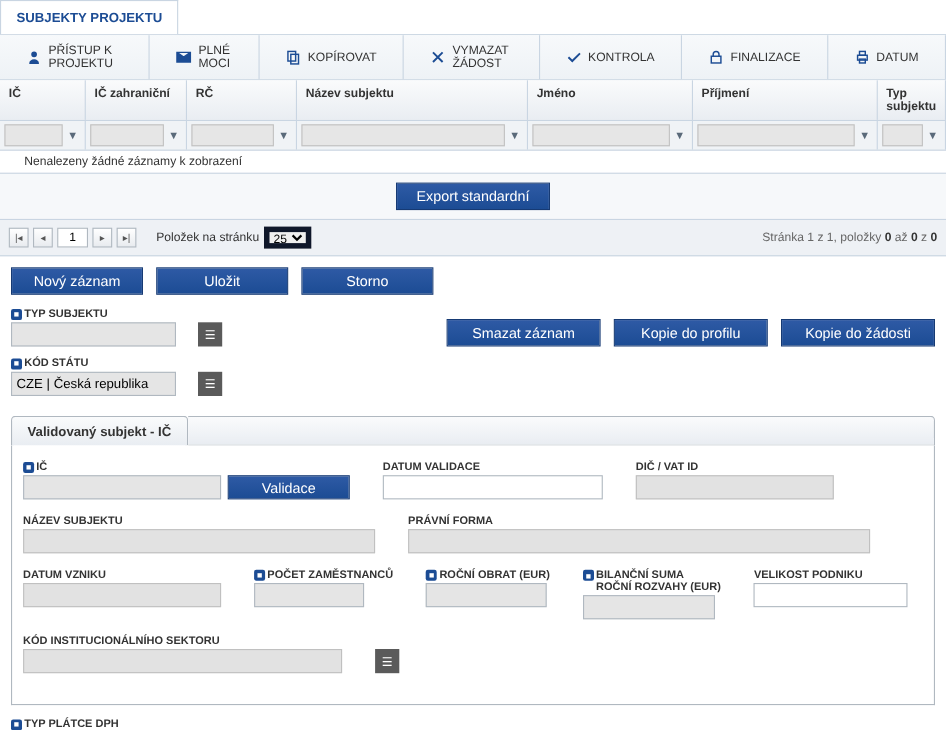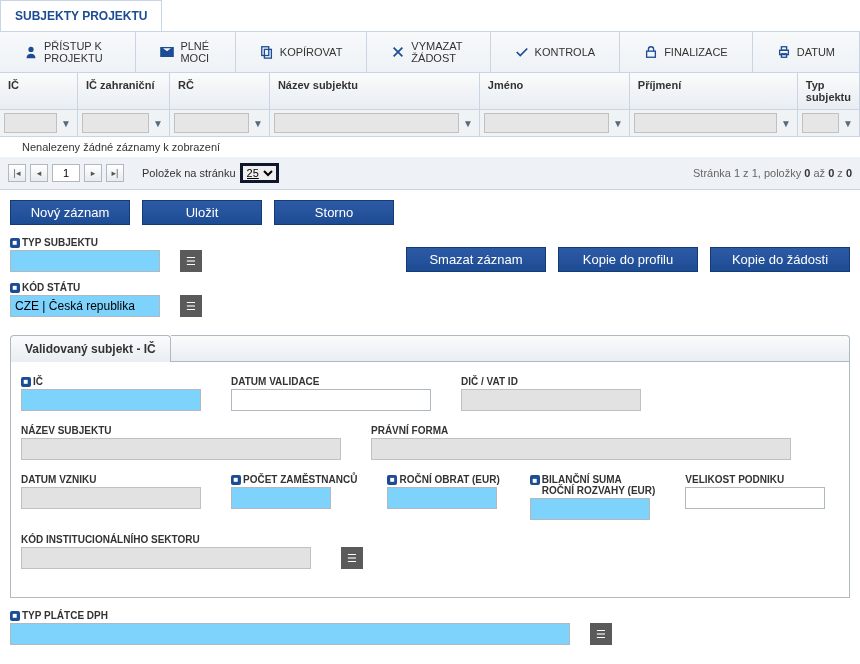--- a/index.html
+++ b/index.html
@@ -26,34 +26,34 @@
   .empty-msg { padding: 4px 22px; font-size: 11px; color: #333; }
   
   .export-bar { text-align: center; padding: 8px; background: #f6f8fa; border-top: 1px solid #c9d5e2; border-bottom: 1px solid #c9d5e2;}
   .btn-blue { display: inline-block; background: linear-gradient(#2e5aa5, #1c4c94); color: #fff; border: 1px solid #163a74; padding: 4px 18px; font-size: 13px; cursor: pointer; font-weight: normal; }
   
   .pager-bar { display: flex; align-items: center; justify-content: space-between; padding: 6px 8px; background: #eef1f5; border-bottom: 1px solid #c9d5e2; }
   .pager-left { display: flex; align-items: center; gap: 4px; }
   .pager-btn { width: 18px; height: 18px; border: 1px solid #b0b8c0; background: linear-gradient(#fff,#e8ebef); display: flex; align-items: center; justify-content: center; font-size: 9px; cursor: pointer; color: #555; }
   .pager-input { width: 28px; height: 18px; border: 1px solid #b0b8c0; text-align: center; font-size: 11px; }
   .pager-label { font-size: 11px; margin-left: 14px; }
-  .pager-select { height: 20px; border: 3px solid #0f172a; font-size: 11px; text-decoration: underline; }
+  .pager-select { height: 20px; border: 5px solid #0f172a; font-size: 11px; text-decoration: underline; }
   .pager-info { font-size: 11px; color: #666; }
   .pager-info b { color: #333; }
   
   .form-area { padding: 10px; }
   .action-row { display: flex; gap: 12px; margin-bottom: 12px; }
   .btn-action { width: 120px; text-align: center; background: linear-gradient(#2e5aa5, #1c4c94); color: #fff; border: 1px solid #163a74; padding: 4px 0; font-size: 13px; cursor: pointer; }
   
   .field-row { display: flex; gap: 20px; align-items: flex-end; margin-bottom: 10px; }
   .field-block { display: flex; flex-direction: column; }
   .field-label { font-size: 10px; font-weight: bold; color: #333; margin-bottom: 2px; display: flex; align-items: center; gap: 2px; text-transform: uppercase; }
   .req-icon { width: 10px; height: 10px; background: #1c4c94; color: #fff; font-size: 8px; display: inline-flex; align-items: center; justify-content: center; border-radius: 2px; }
   .field-input { height: 22px; border: 1px solid #b0b8c0; padding: 0 4px; font-size: 12px; }
-  .field-input.req { background: #7dd3fc; }
+  .field-input.req { background: #e5e5e5; }
   .field-input.ro { background: #e2e2e2; border-color: #c0c0c0; }
   .list-btn { width: 22px; height: 22px; background: #5a5a5a; color: #fff; border: none; display: flex; align-items: center; justify-content: center; cursor: pointer; align-self: flex-end; font-size: 11px; }
   
   .right-actions { display: flex; gap: 12px; margin-left: auto; }
   .btn-wide { width: 140px; text-align: center; background: linear-gradient(#2e5aa5, #1c4c94); color: #fff; border: 1px solid #163a74; padding: 4px 0; font-size: 13px; cursor: pointer; }
   
   .sub-tab-row { display:flex; margin-top: 18px; }
   .sub-tab { display: inline-block; padding: 6px 14px; background: linear-gradient(#fafbfc,#e9edf2); border: 1px solid #b0b8c0; border-bottom: none; border-radius: 4px 4px 0 0; font-size: 12px; font-weight: bold; color: #333; }
   .sub-tab-space { flex:1; border-bottom:1px solid #b0b8c0; background: linear-gradient(#fafbfc,#e9edf2); border-radius: 0 4px 0 0; border-top:1px solid #b0b8c0; border-right:1px solid #b0b8c0;}
   .sub-panel { border: 1px solid #b0b8c0; border-top: none; padding: 14px 10px; }
@@ -168,20 +168,23 @@
         <span class="filter-icon">▼</span>
       </div>
     <div class="gf gh-typ">
         <input style="">
         <span class="filter-icon">▼</span>
       </div>
   </div>
 
   <div class="empty-msg">Nenalezeny žádné záznamy k zobrazení</div>
 
+  <div class="export-bar">
+    <button class="btn-blue">Export standardní</button>
+  </div>
 
   <div class="pager-bar">
     <div class="pager-left">
       <div class="pager-btn">|◂</div>
       <div class="pager-btn">◂</div>
       <input class="pager-input" value="1" style="">
       <div class="pager-btn">▸</div>
       <div class="pager-btn">▸|</div>
       <span class="pager-label">Položek na stránku</span>
       <select class="pager-select">
@@ -235,20 +238,21 @@
 
       <div class="grid3">
         <div style="display:flex; gap:6px; align-items:flex-end;">
           <div class="field-block">
             <span class="field-label">
               <span class="req-icon">■</span>
               <span>IČ</span>
             </span>
             <input class="field-input req" style="width: 180px;">
           </div>
+          <button class="btn-blue" style="height:22px; padding:0 30px;">Validace</button>
         </div>
         <div class="field-block">
           <span class="field-label">DATUM VALIDACE</span>
           <input class="field-input" style="width: 200px;">
         </div>
         <div class="field-block">
           <span class="field-label">DIČ / VAT ID</span>
           <input class="field-input ro" style="width: 180px;">
         </div>
       </div>

